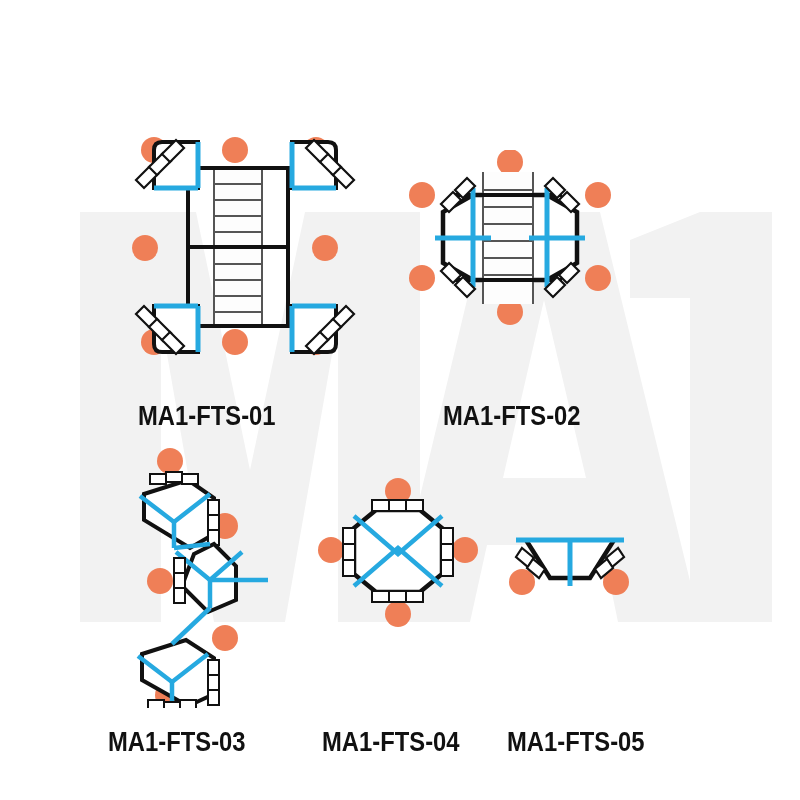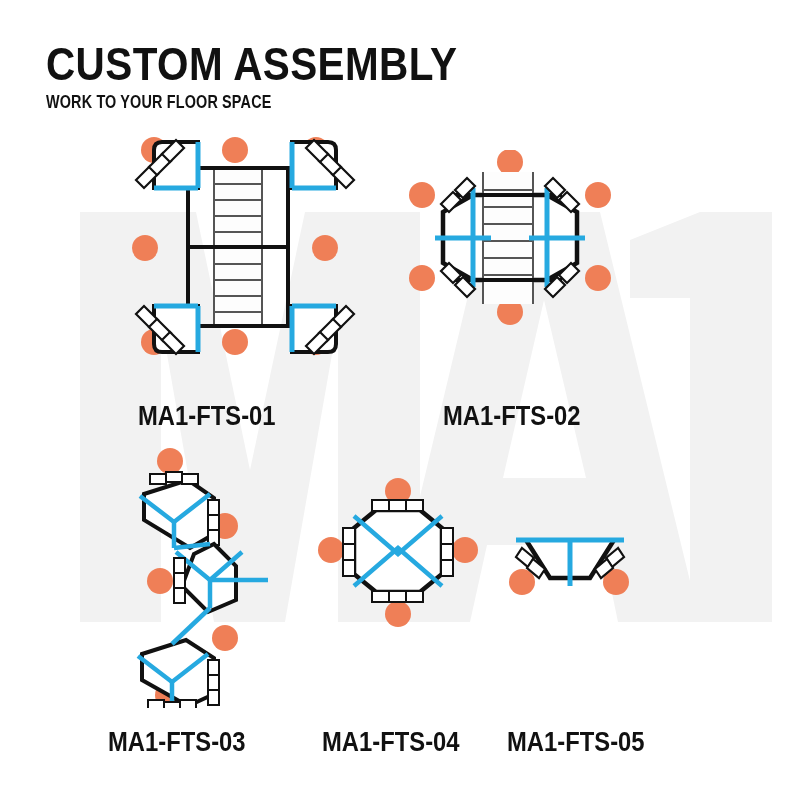--- a/index.html
+++ b/index.html
@@ -99,24 +99,20 @@
     <g fill="#f2f2f2">
 
       <path d="M80 212 L196 212 L250 470 L305 212 L420 212 L420 622 L338 622 L338 320 L285 622 L214 622 L161 320 L161 622 L80 622 Z"></path>
 
       <path d="M488 212 L600 212 L700 622 L618 622 L602 545 L487 545 L470 622 L390 622 Z M544 300 L503 478 L586 478 Z"></path>
 
       <path d="M700 212 L772 212 L772 622 L690 622 L690 298 L630 298 L630 240 Z"></path>
     </g>
   </svg>
 
-  <div id="header">
-    <div id="title">CUSTOM ASSEMBLY</div>
-    <div id="subtitle">WORK TO YOUR FLOOR SPACE</div>
-  </div>
 
   <svg id="dia-01" class="diagram" viewBox="0 0 250 240">
     <g fill="#ef7f57">
       <circle cx="34" cy="22" r="13" fill="#ef7f57"></circle>
       <circle cx="115" cy="22" r="13" fill="#ef7f57"></circle>
       <circle cx="196" cy="22" r="13" fill="#ef7f57"></circle>
       <circle cx="25" cy="120" r="13" fill="#ef7f57"></circle>
       <circle cx="205" cy="120" r="13" fill="#ef7f57"></circle>
       <circle cx="34" cy="214" r="13" fill="#ef7f57"></circle>
       <circle cx="115" cy="214" r="13" fill="#ef7f57"></circle>

